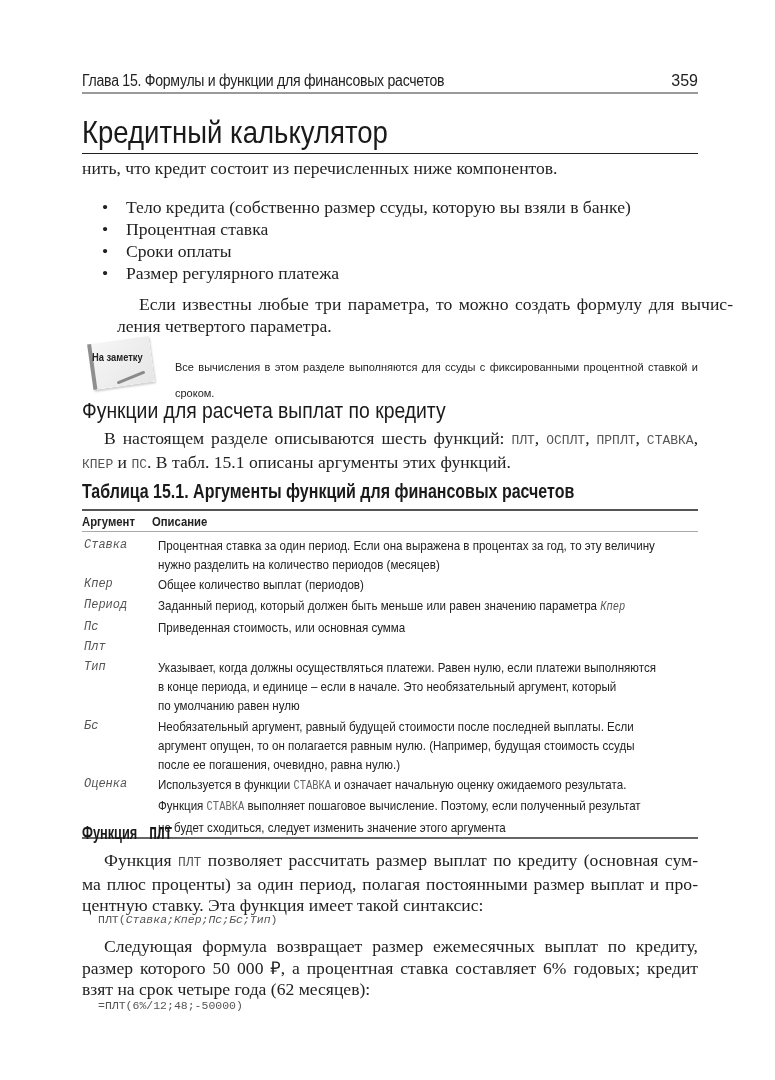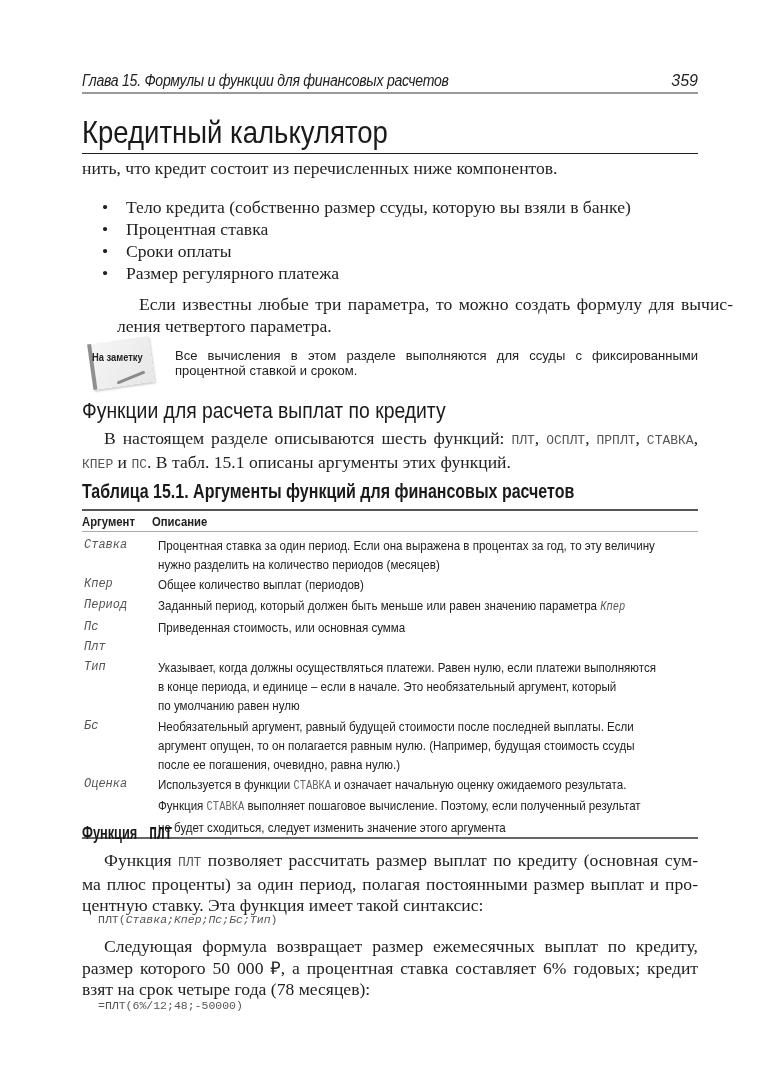--- a/index.html
+++ b/index.html
@@ -2,21 +2,21 @@
 <html><head>
 <meta charset="utf-8">
 <style>
   * { margin: 0; padding: 0; box-sizing: border-box; }
   html, body { width: 775px; height: 1080px; background: #ffffff; overflow: hidden; }
   body { position: relative; color: #1c1c1c; }
   .page { position: absolute; left: 82px; top: 0; width: 616px; }
 
   .running-head { position: absolute; top: 70px; left: 0; width: 616px; height: 24px;
     font-family: "Liberation Sans", sans-serif; font-size: 16px; font-stretch: condensed;
-    color: #222; border-bottom: 2px solid #9a9a9a; font-style: italic; }
+    color: #222; border-bottom: 2px solid #9a9a9a; }
   .running-head .chap { position: absolute; left: 0; top: 2px; letter-spacing: -0.3px; transform: scaleX(0.88); transform-origin: left; }
   .running-head .pnum { position: absolute; right: 0; top: 2px; }
 
   .h1 { position: absolute; top: 114px; left: 0; width: 616px; height: 40px;
     font-family: "Liberation Sans", sans-serif; font-size: 32px; color: #1a1a1a;
     border-bottom: 1.5px solid #222; }
   .h1 span { display: inline-block; transform: scaleX(0.86); transform-origin: left; white-space: nowrap; }
 
   .serif { font-family: "Liberation Serif", serif; font-size: 17.6px; line-height: 21.5px; color: #222; }
   .para { position: absolute; left: 0; width: 616px; text-align: justify; }
@@ -29,22 +29,22 @@
   .note { position: absolute; top: 336px; left: 0; width: 616px; height: 55px; }
   .note-icon { position: absolute; left: 0; top: 0; width: 72px; height: 52px; }
   .note-paper { position: absolute; left: 8px; top: 4px; width: 62px; height: 46px;
     background: linear-gradient(135deg, #f6f6f6 0%, #e6e6e6 100%);
     transform: rotate(-8deg); box-shadow: 1px 2px 2px rgba(0,0,0,0.18);
     border-left: 4px solid #8f8f8f; }
   .note-label { position: absolute; left: 10px; top: 15px; font-family: "Liberation Sans", sans-serif;
     font-size: 11px; font-weight: bold; color: #222; transform: scaleX(0.85); transform-origin: left; white-space: nowrap; }
   .note-pen { position: absolute; left: 34px; top: 40px; width: 30px; height: 3px; background: #8a8a8a;
     transform: rotate(-22deg); border-radius: 2px; }
-  .note-text { position: absolute; left: 93px; top: 12px; width: 523px;
-    font-family: "Liberation Sans", sans-serif; font-size: 13px; line-height: 15px; color: #222;
+  .note-text { position: absolute; left: 93px; top: 18px; width: 523px;
+    font-family: "Liberation Sans", sans-serif; font-size: 11px; line-height: 26px; color: #222;
     text-align: justify; }
 
   .h2 { position: absolute; left: 0; font-family: "Liberation Sans", sans-serif; font-size: 22.5px; color: #1a1a1a; white-space: nowrap; text-align: right; }
   .h2 span { display: inline-block; transform: scaleX(0.86); transform-origin: left; }
   .h3 { position: absolute; left: 0; font-family: "Liberation Sans", sans-serif; font-size: 19px; font-weight: bold; color: #1a1a1a; white-space: nowrap; }
   .h3 span { display: inline-block; transform: scaleX(0.82); transform-origin: left; }
 
   .mono-inline { font-family: "Liberation Mono", monospace; font-size: 13px; color: #555; }
 
   .tbl-title { position: absolute; left: 0; top: 480px; font-family: "Liberation Sans", sans-serif; font-size: 19.5px; font-weight: bold; color: #1a1a1a; white-space: nowrap; }
@@ -186,18 +186,18 @@
     <div class="ind" style="text-align-last: justify;"><span>Функция </span><span class="mono-inline">ПЛТ</span><span> позволяет рассчитать размер выплат по кредиту (основная сум-</span></div>
     <div style="text-align-last: justify;">ма плюс проценты) за один период, полагая постоянными размер выплат и про-</div>
     <div>центную ставку. Эта функция имеет такой синтаксис:</div>
   </div>
 
   <div class="code" style="top:913px;"><span>ПЛТ</span><span>(</span><i>Ставка;Кпер;Пс;Бс;Тип</i><span>)</span></div>
 
   <div class="para serif" style="top:936px;">
     <div class="ind" style="text-align-last: justify;">Следующая формула возвращает размер ежемесячных выплат по кредиту,</div>
     <div style="text-align-last: justify;">размер которого 50 000 ₽, а процентная ставка составляет 6% годовых; кредит</div>
-    <div>взят на срок четыре года (78 месяцев):</div>
+    <div>взят на срок четыре года (62 месяцев):</div>
   </div>
 
   <div class="code" style="top:999px;">=ПЛТ(6%/12;48;-50000)</div>
 
 </div>
 
 </body></html>

